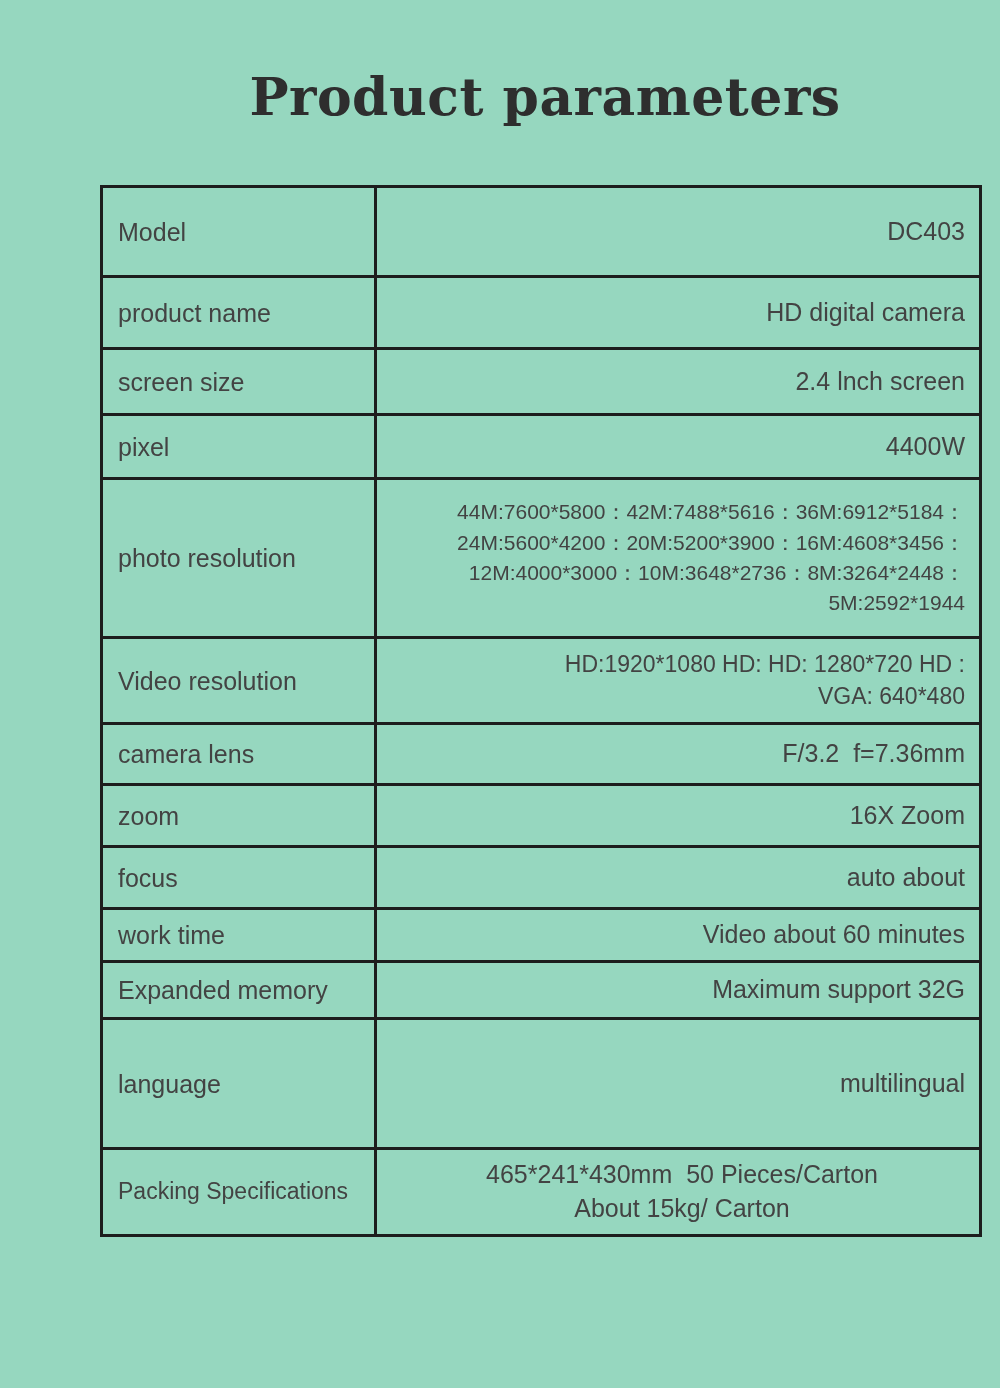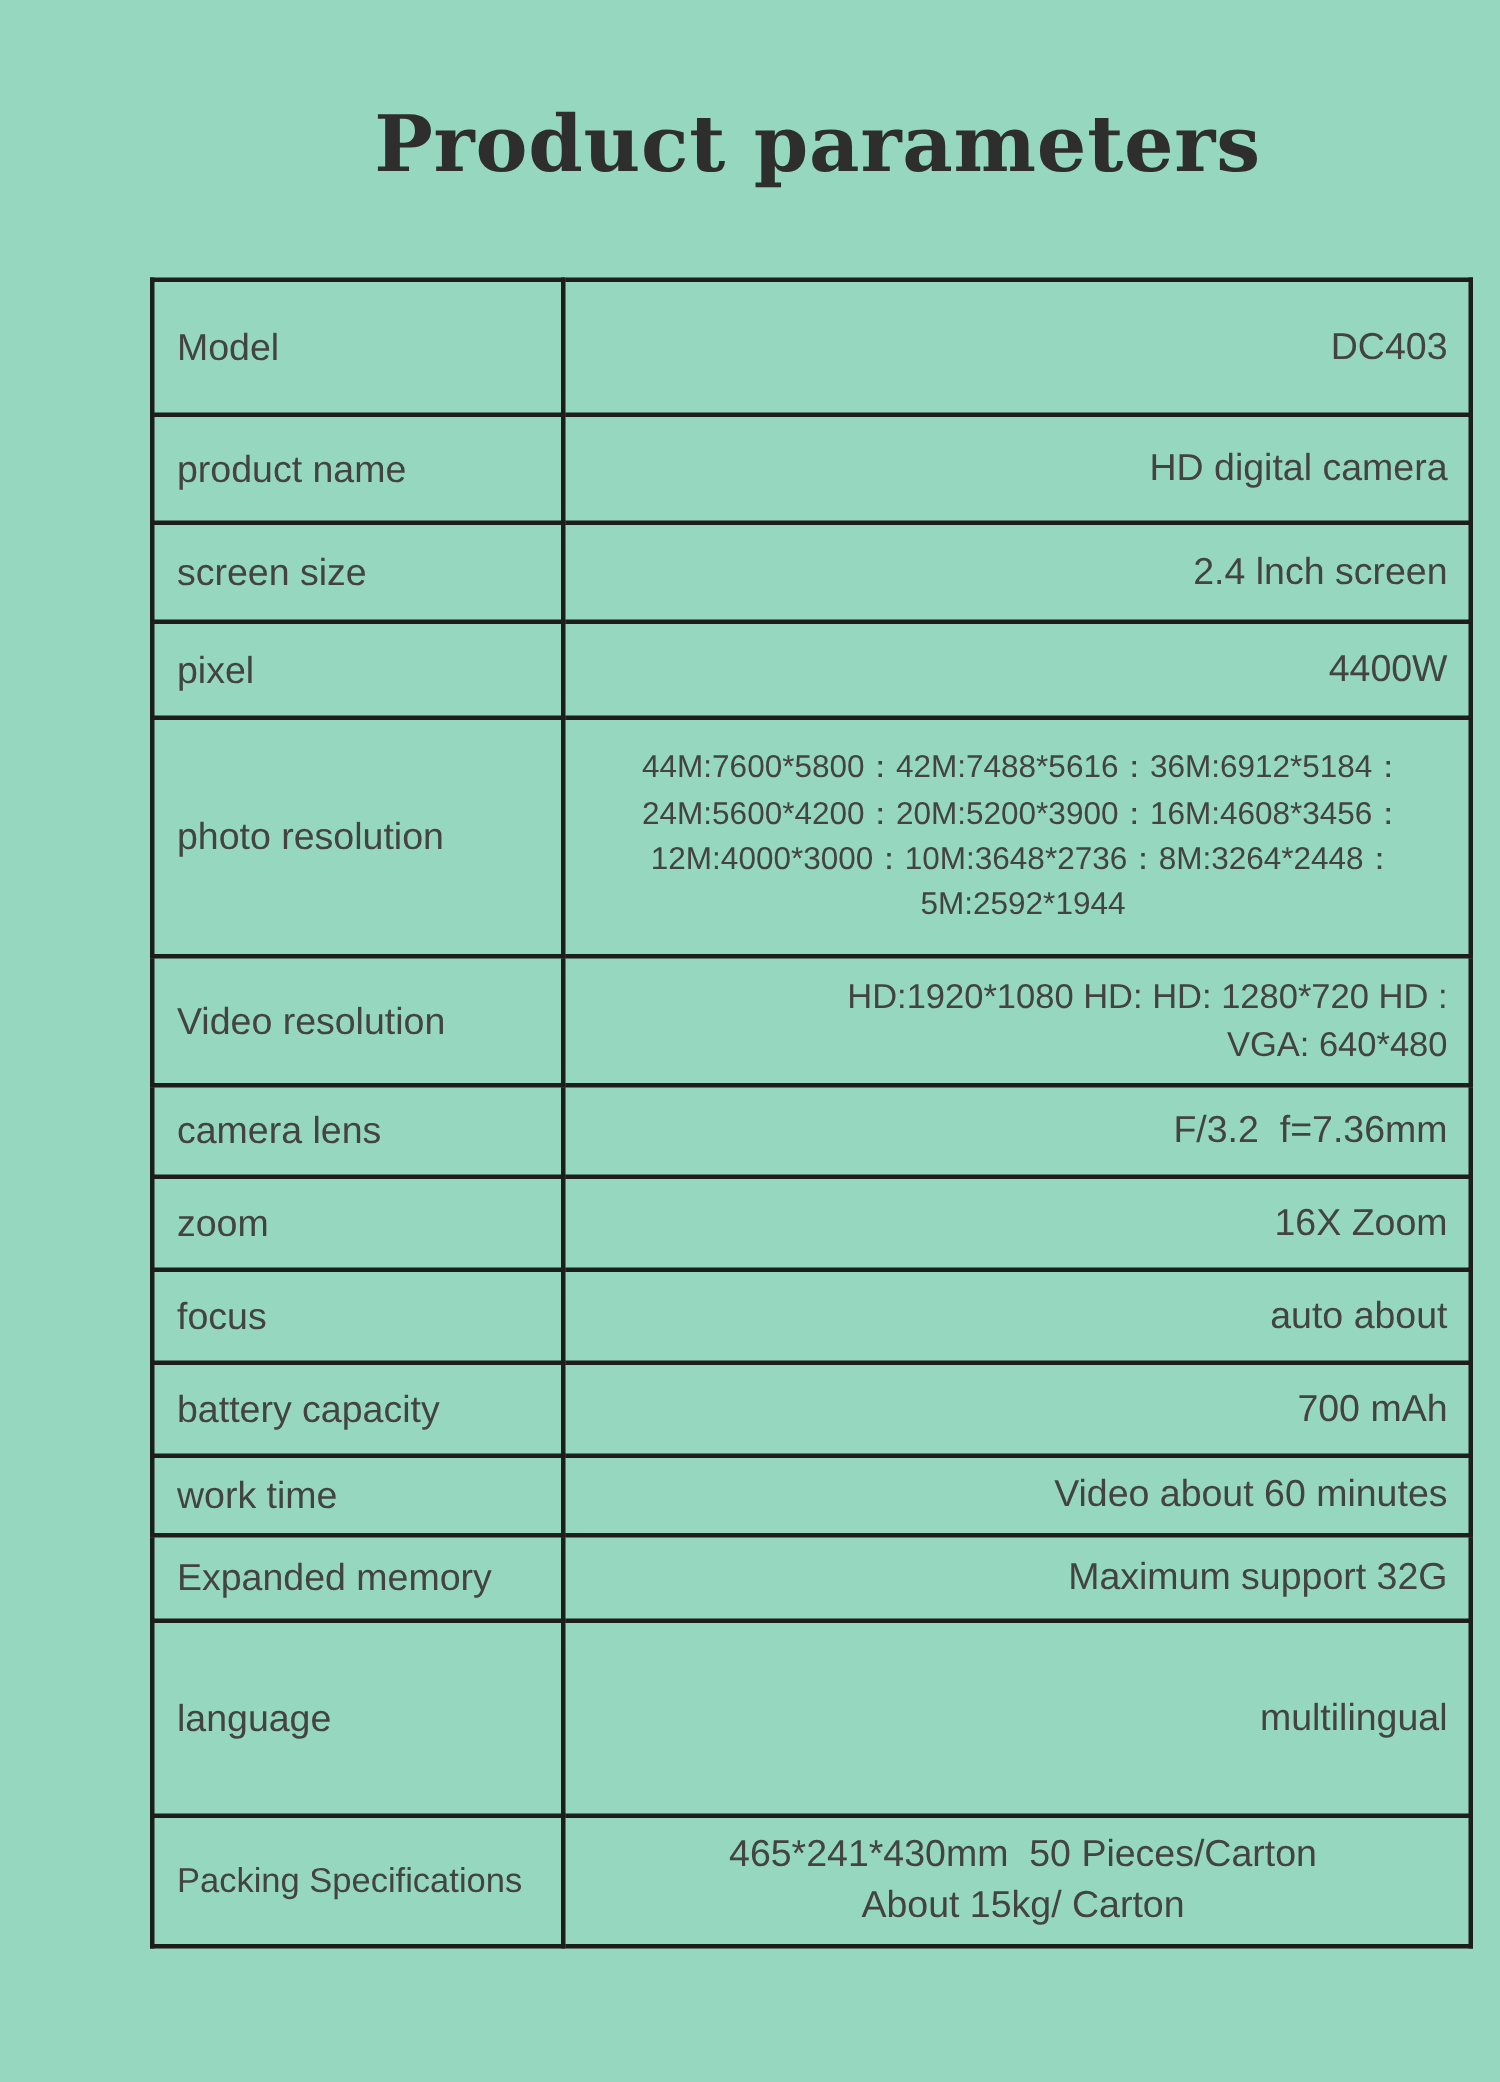--- a/index.html
+++ b/index.html
@@ -68,21 +68,21 @@
     line-height: 1.35;
     padding: 8px 14px;
   }
   td.value-cell.left-align {
     text-align: center;
     padding-left: 22px;
   }
   td.value-cell.dense {
     font-size: 21px;
     line-height: 1.45;
-    text-align: center;
+    text-align: right;
     padding-left: 22px;
   }
   .nowrap {
     white-space: pre-wrap;
   }
 </style>
 </head>
 <body>
 
 <div class="page">
@@ -134,24 +134,20 @@
       <tr style="height:62px">
         <td class="label-cell">zoom</td>
         <td class="value-cell">16X Zoom</td>
       </tr>
 
       <tr style="height:62px">
         <td class="label-cell">focus</td>
         <td class="value-cell">auto about</td>
       </tr>
 
-      <tr style="height:62px">
-        <td class="label-cell">battery capacity</td>
-        <td class="value-cell">700 mAh</td>
-      </tr>
 
       <tr style="height:53px">
         <td class="label-cell">work time</td>
         <td class="value-cell">Video about 60 minutes</td>
       </tr>
 
       <tr style="height:57px">
         <td class="label-cell">Expanded memory</td>
         <td class="value-cell">Maximum support 32G</td>
       </tr>

